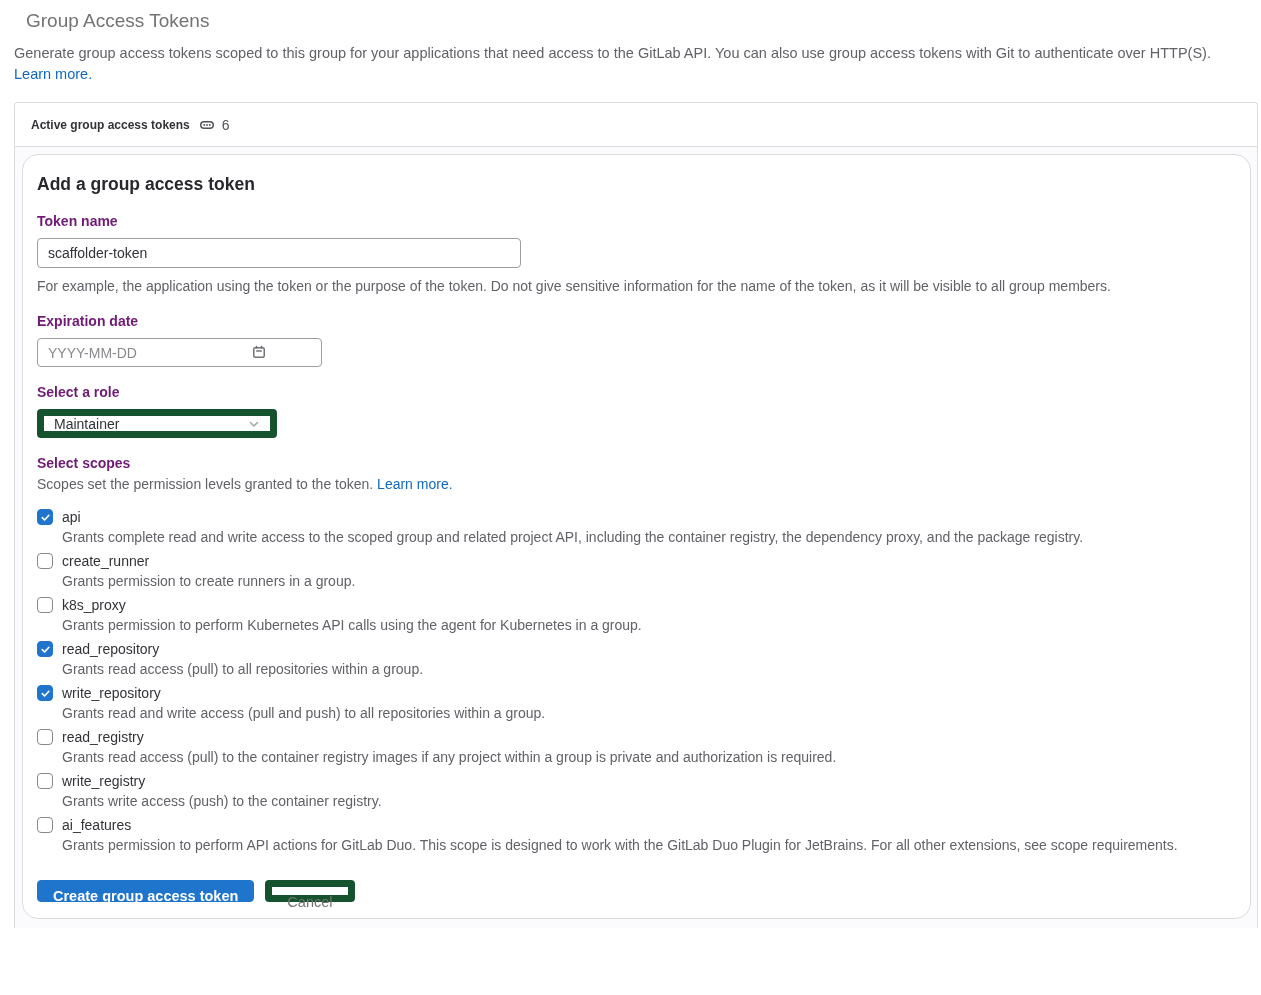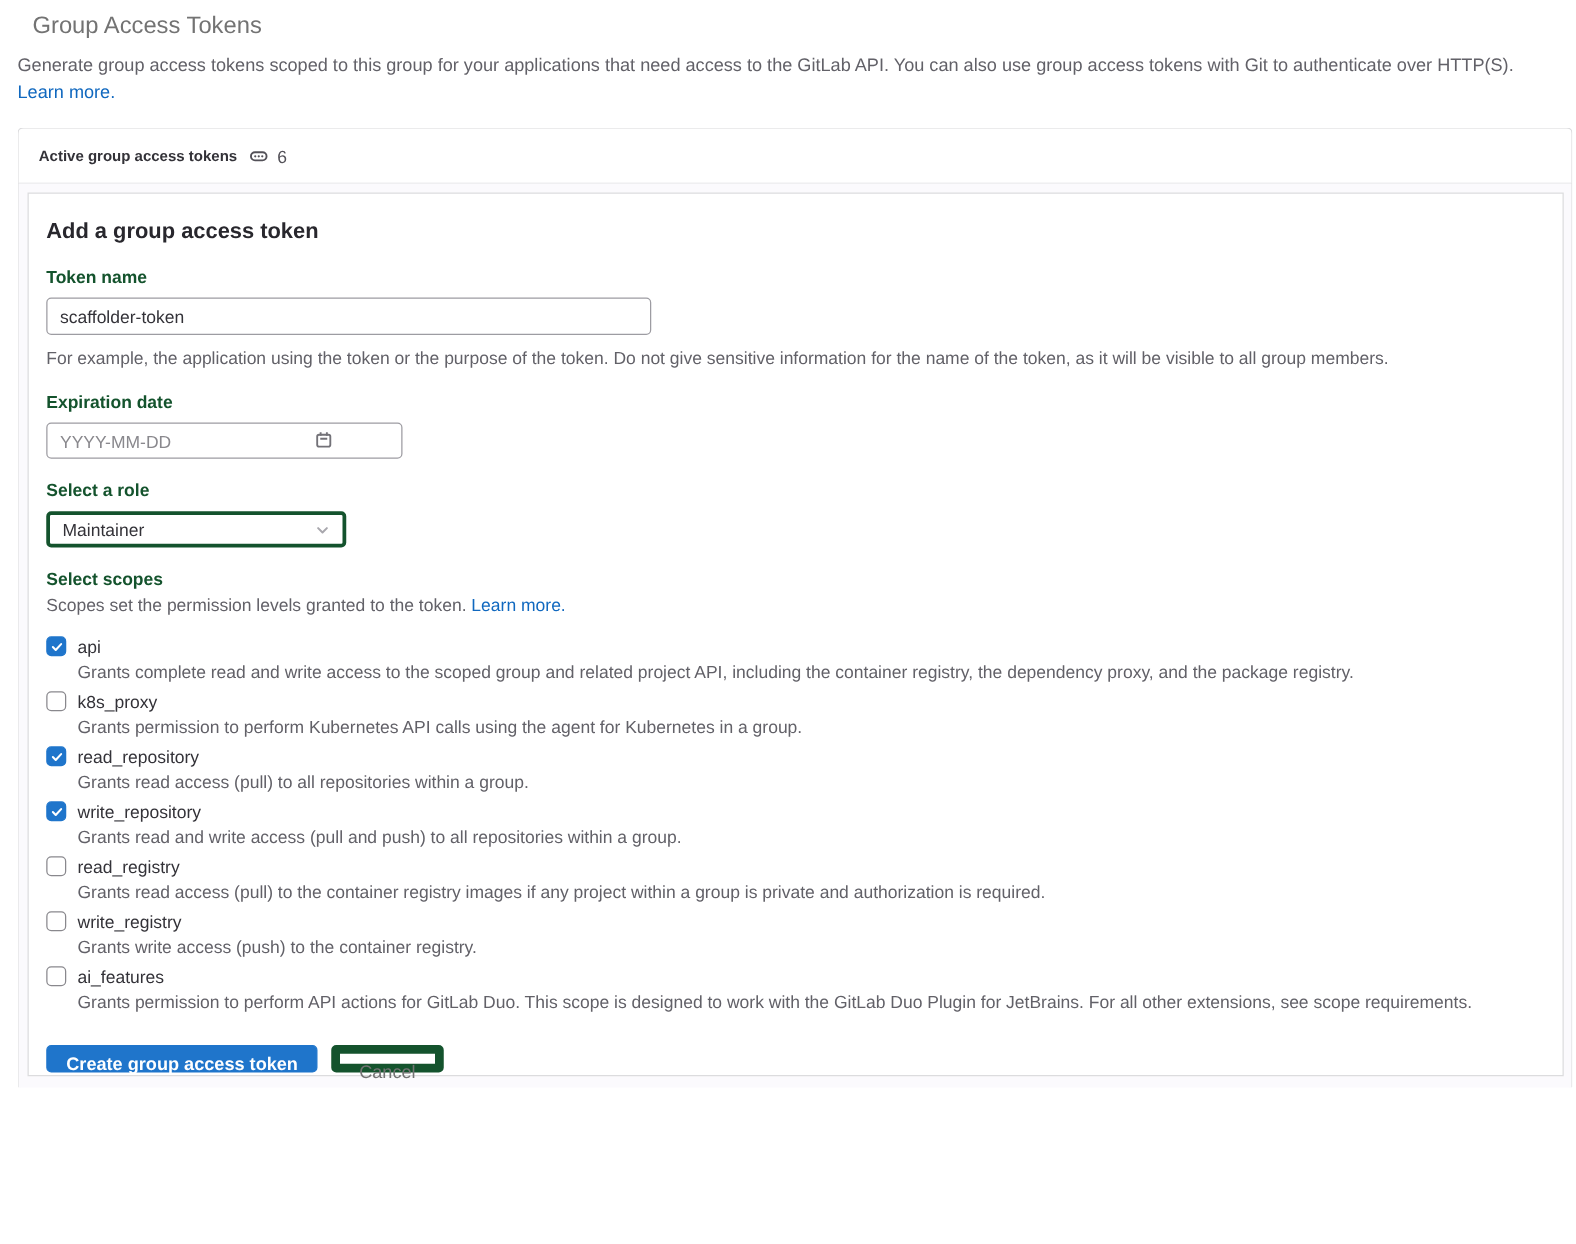--- a/index.html
+++ b/index.html
@@ -49,35 +49,35 @@
   }
   .panel-title { font-weight: bold; font-size: 12px; color: #333238; }
   .token-icon { display: inline-flex; margin-left: 2px; }
   .panel-count { color: #535158; font-size: 14px; }
   .panel-body { background: #fbfafd; padding: 7px 6px 9px 7px; }
 
   
   .card {
     background: #ffffff;
     border: 1px solid #dcdcde;
-    border-radius: 0;
-    padding: 17px 14px 2px 14px;
+    border-radius: 16px;
+    padding: 17px 14px 16px 14px;
   }
   .card-title {
     margin: 0 0 17px 0;
     font-size: 17.5px;
     font-weight: bold;
     color: #28272d;
     line-height: 24px;
   }
   .form-label {
     display: block;
     font-weight: bold;
     font-size: 14px;
-    color: #14532d;
+    color: #701a75;
     margin-bottom: 9px;
   }
   .text-input {
     display: block;
     width: 484px;
     height: 30px;
     padding: 0 10px;
     border: 1px solid #9d9ca2;
     border-radius: 4px;
     font-family: "Liberation Sans", sans-serif;
@@ -97,21 +97,21 @@
   .date-wrap { position: relative; width: 240px; }
   .date-input { width: 285px; height: 29px; padding-right: 34px; }
   .date-input::placeholder { color: #89888d; }
   .calendar-icon {
     position: absolute; right: 10px; top: 6px;
     pointer-events: none; display: inline-flex;
   }
 
   .select-box {
     width: 240px; height: 29px;
-    border: 3px solid #14532d;
+    border: 7px solid #14532d;
     border-radius: 4px;
     background: #fff;
     display: flex; align-items: center; justify-content: space-between;
     padding: 0 10px;
     font-size: 14px; color: #333238;
     cursor: pointer;
   }
 
   .scopes-desc { font-size: 14px; line-height: 20px; color: #626168; margin: -3px 0 13px 0; }
   .scopes-label { margin-bottom: 6px; }
@@ -235,20 +235,29 @@
         <svg width="11" height="11" viewBox="0 0 12 12" fill="none">
           <path d="M2.5 6.2 L5 8.7 L9.7 3.6" stroke="#ffffff" stroke-width="1.8" stroke-linecap="round" stroke-linejoin="round"></path>
         </svg>
       </span>
       <span class="scope-name">api</span>
     </div>
     <div class="scope-desc">Grants complete read and write access to the scoped group and related project API, including the container registry, the dependency proxy, and the package registry.</div>
   </div>
 
 
+  <div class="scope-row">
+    <div class="scope-top">
+      <span class="checkbox">
+        
+      </span>
+      <span class="scope-name">create_runner</span>
+    </div>
+    <div class="scope-desc">Grants permission to create runners in a group.</div>
+  </div>
 
   <div class="scope-row">
     <div class="scope-top">
       <span class="checkbox">
         
       </span>
       <span class="scope-name">k8s_proxy</span>
     </div>
     <div class="scope-desc">Grants permission to perform Kubernetes API calls using the agent for Kubernetes in a group.</div>
   </div>

